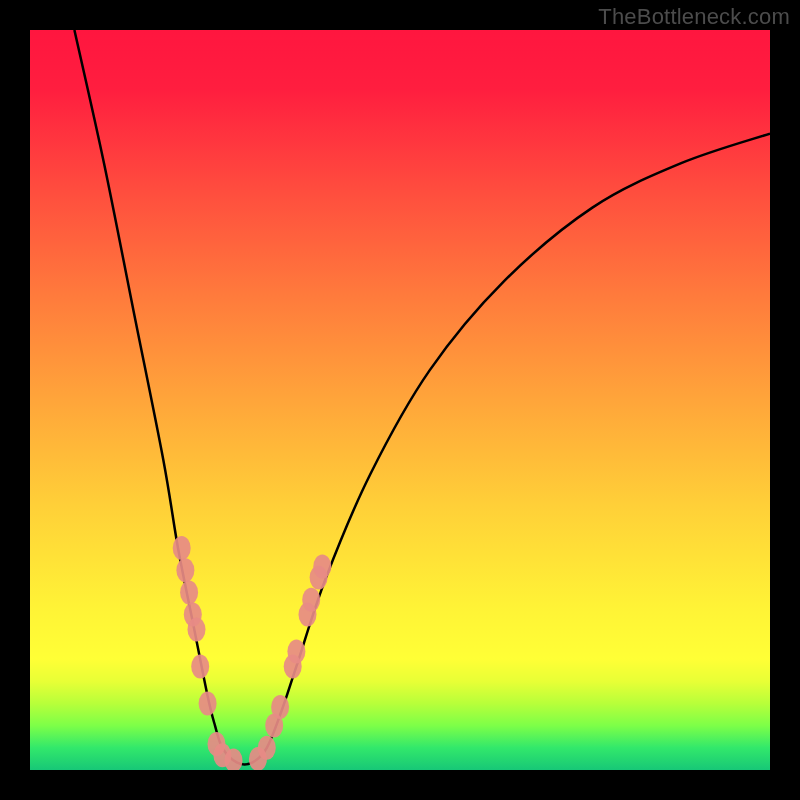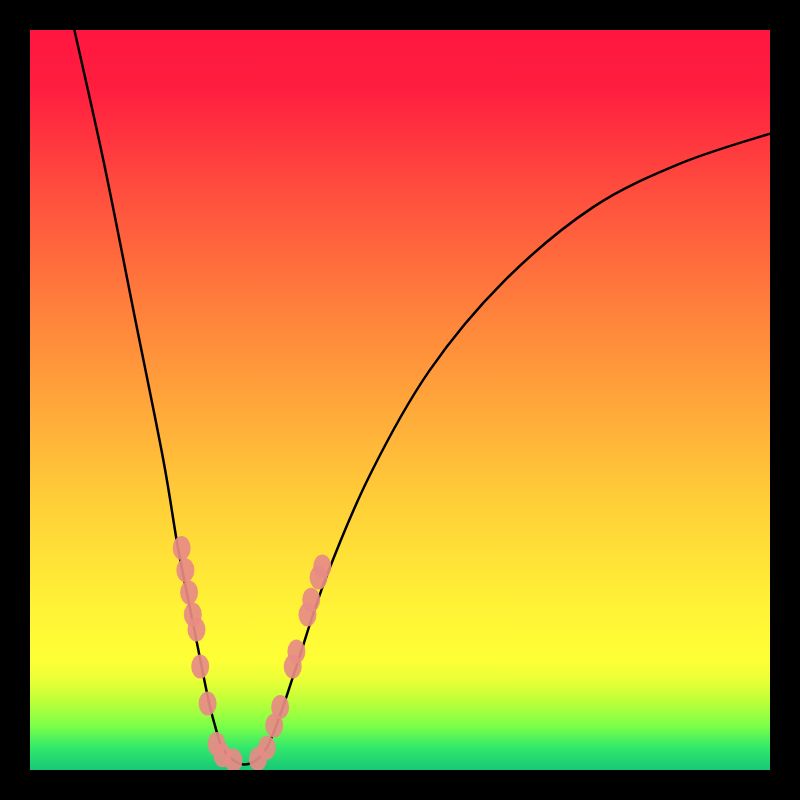--- a/index.html
+++ b/index.html
@@ -79,13 +79,14 @@
           <ellipse cx="250.11999999999998" cy="677.1" rx="9" ry="12" fill="#e78b85" fill-opacity="0.92"></ellipse>
           <ellipse cx="262.7" cy="636.4" rx="9" ry="12" fill="#e78b85" fill-opacity="0.92"></ellipse>
           <ellipse cx="266.4" cy="621.6" rx="9" ry="12" fill="#e78b85" fill-opacity="0.92"></ellipse>
           <ellipse cx="277.5" cy="584.6" rx="9" ry="12" fill="#e78b85" fill-opacity="0.92"></ellipse>
           <ellipse cx="281.2" cy="569.8" rx="9" ry="12" fill="#e78b85" fill-opacity="0.92"></ellipse>
           <ellipse cx="288.6" cy="547.6" rx="9" ry="12" fill="#e78b85" fill-opacity="0.92"></ellipse>
           <ellipse cx="292.3" cy="536.5" rx="9" ry="12" fill="#e78b85" fill-opacity="0.92"></ellipse>
         </g>
     </svg>
   </div>
+  <div class="watermark">TheBottleneck.com</div>
 </div>
 
 </body></html>

